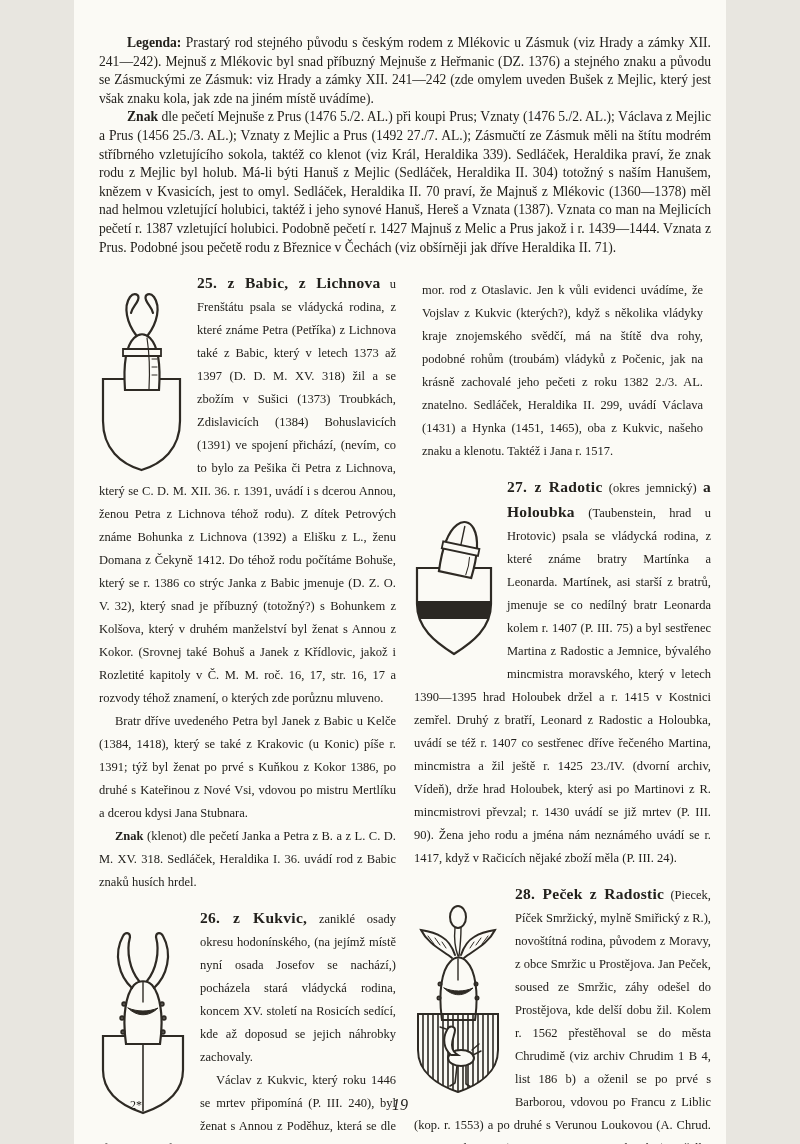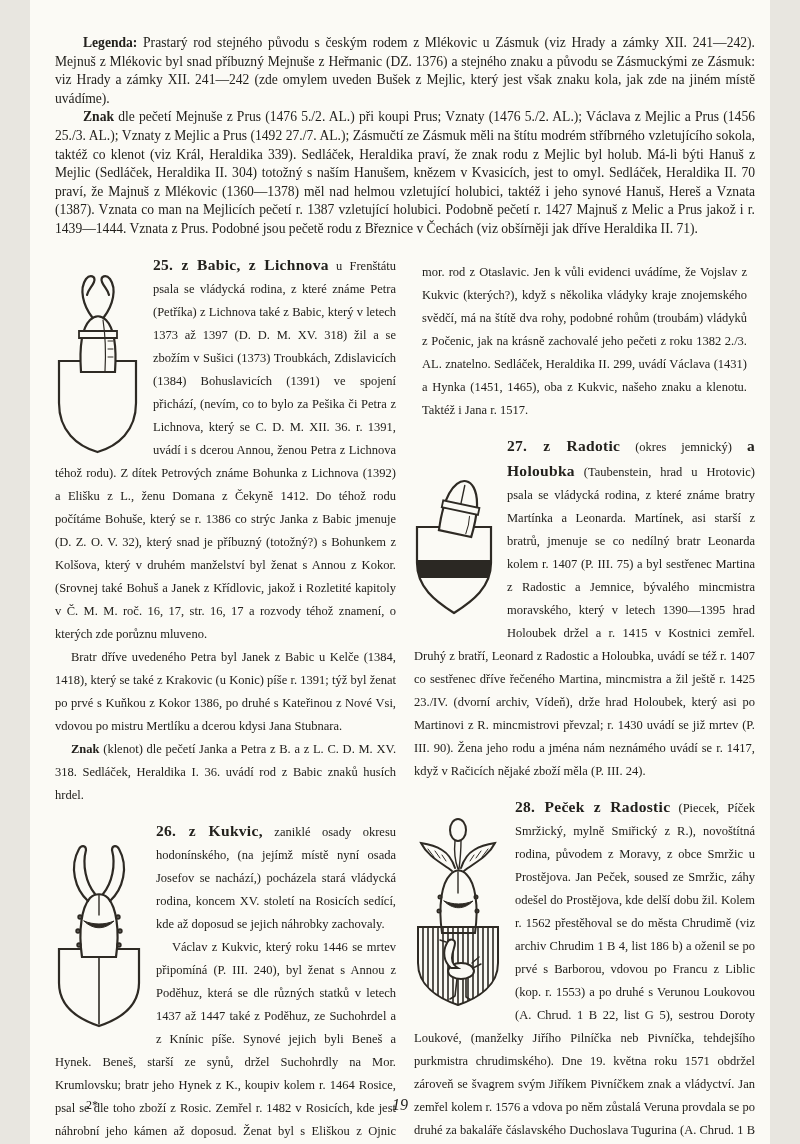--- a/index.html
+++ b/index.html
@@ -1,18 +1,18 @@
 <!DOCTYPE html>
 <html lang="cs"><head>
 <meta charset="utf-8">
 <style>
   html,body{margin:0;padding:0;background:#e8e6e0;}
   .page{
     position:relative;
-    width:740px;height:1144px;
+    width:652px;height:1144px;
     margin:0 auto;
     background:#fbfaf5;
     color:#23211d;
     font-family:"Liberation Serif","DejaVu Serif",serif;
     text-align:justify;
     box-sizing:border-box;
     padding:34px 15px 15px 25px;
     overflow:hidden;
   }
   .intro{font-size:13.6px;line-height:18.6px;}

